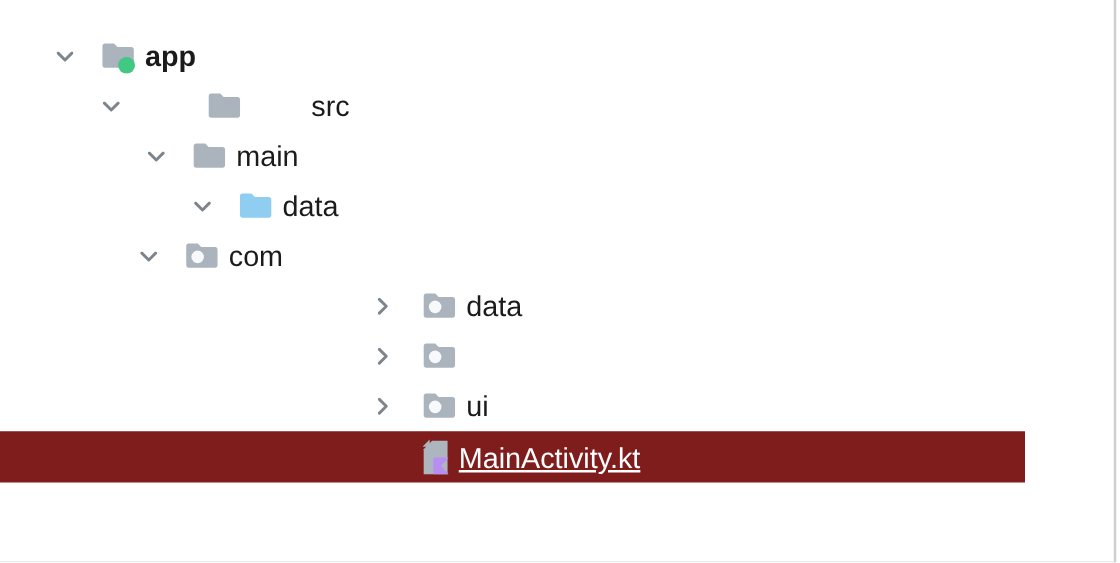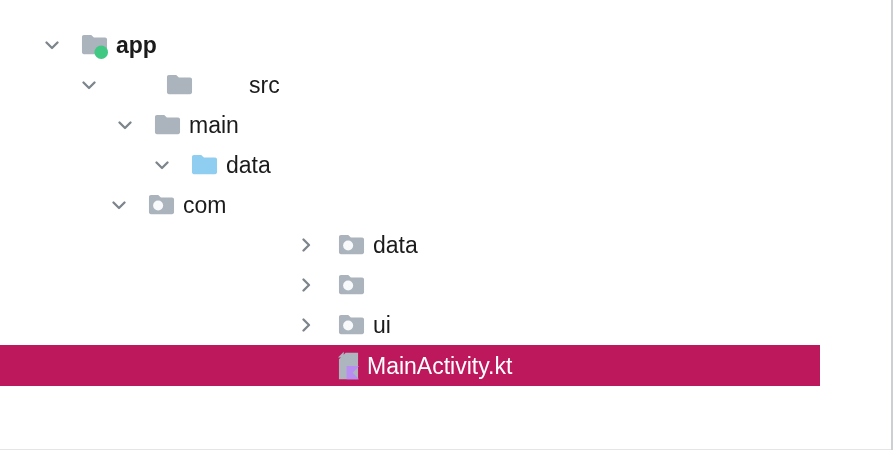--- a/index.html
+++ b/index.html
@@ -33,22 +33,23 @@
   .tree-row {
     height: 40px;
     display: flex;
     align-items: center;
     font-size: 23px;
     color: #1b1b1b;
     white-space: nowrap;
   }
   .tree-row.selected {
     height: 41px;
-    background: #be185d;
+    background: #7f1d1d;
     color: #ffffff;
+    text-decoration: underline;
   }
   .lv0 { padding-left: 45px; }
   .lv1 { padding-left: 82px; gap: 48px; }
   .lv2 { padding-left: 118px; }
   .lv3 { padding-left: 155px; }
   .lv4 { padding-left: 112px; }
   .lv5 { padding-left: 228px; }
   .lv6 { padding-left: 265px; }
   .lv7 { padding-left: 302px; }
   .chev-slot {

